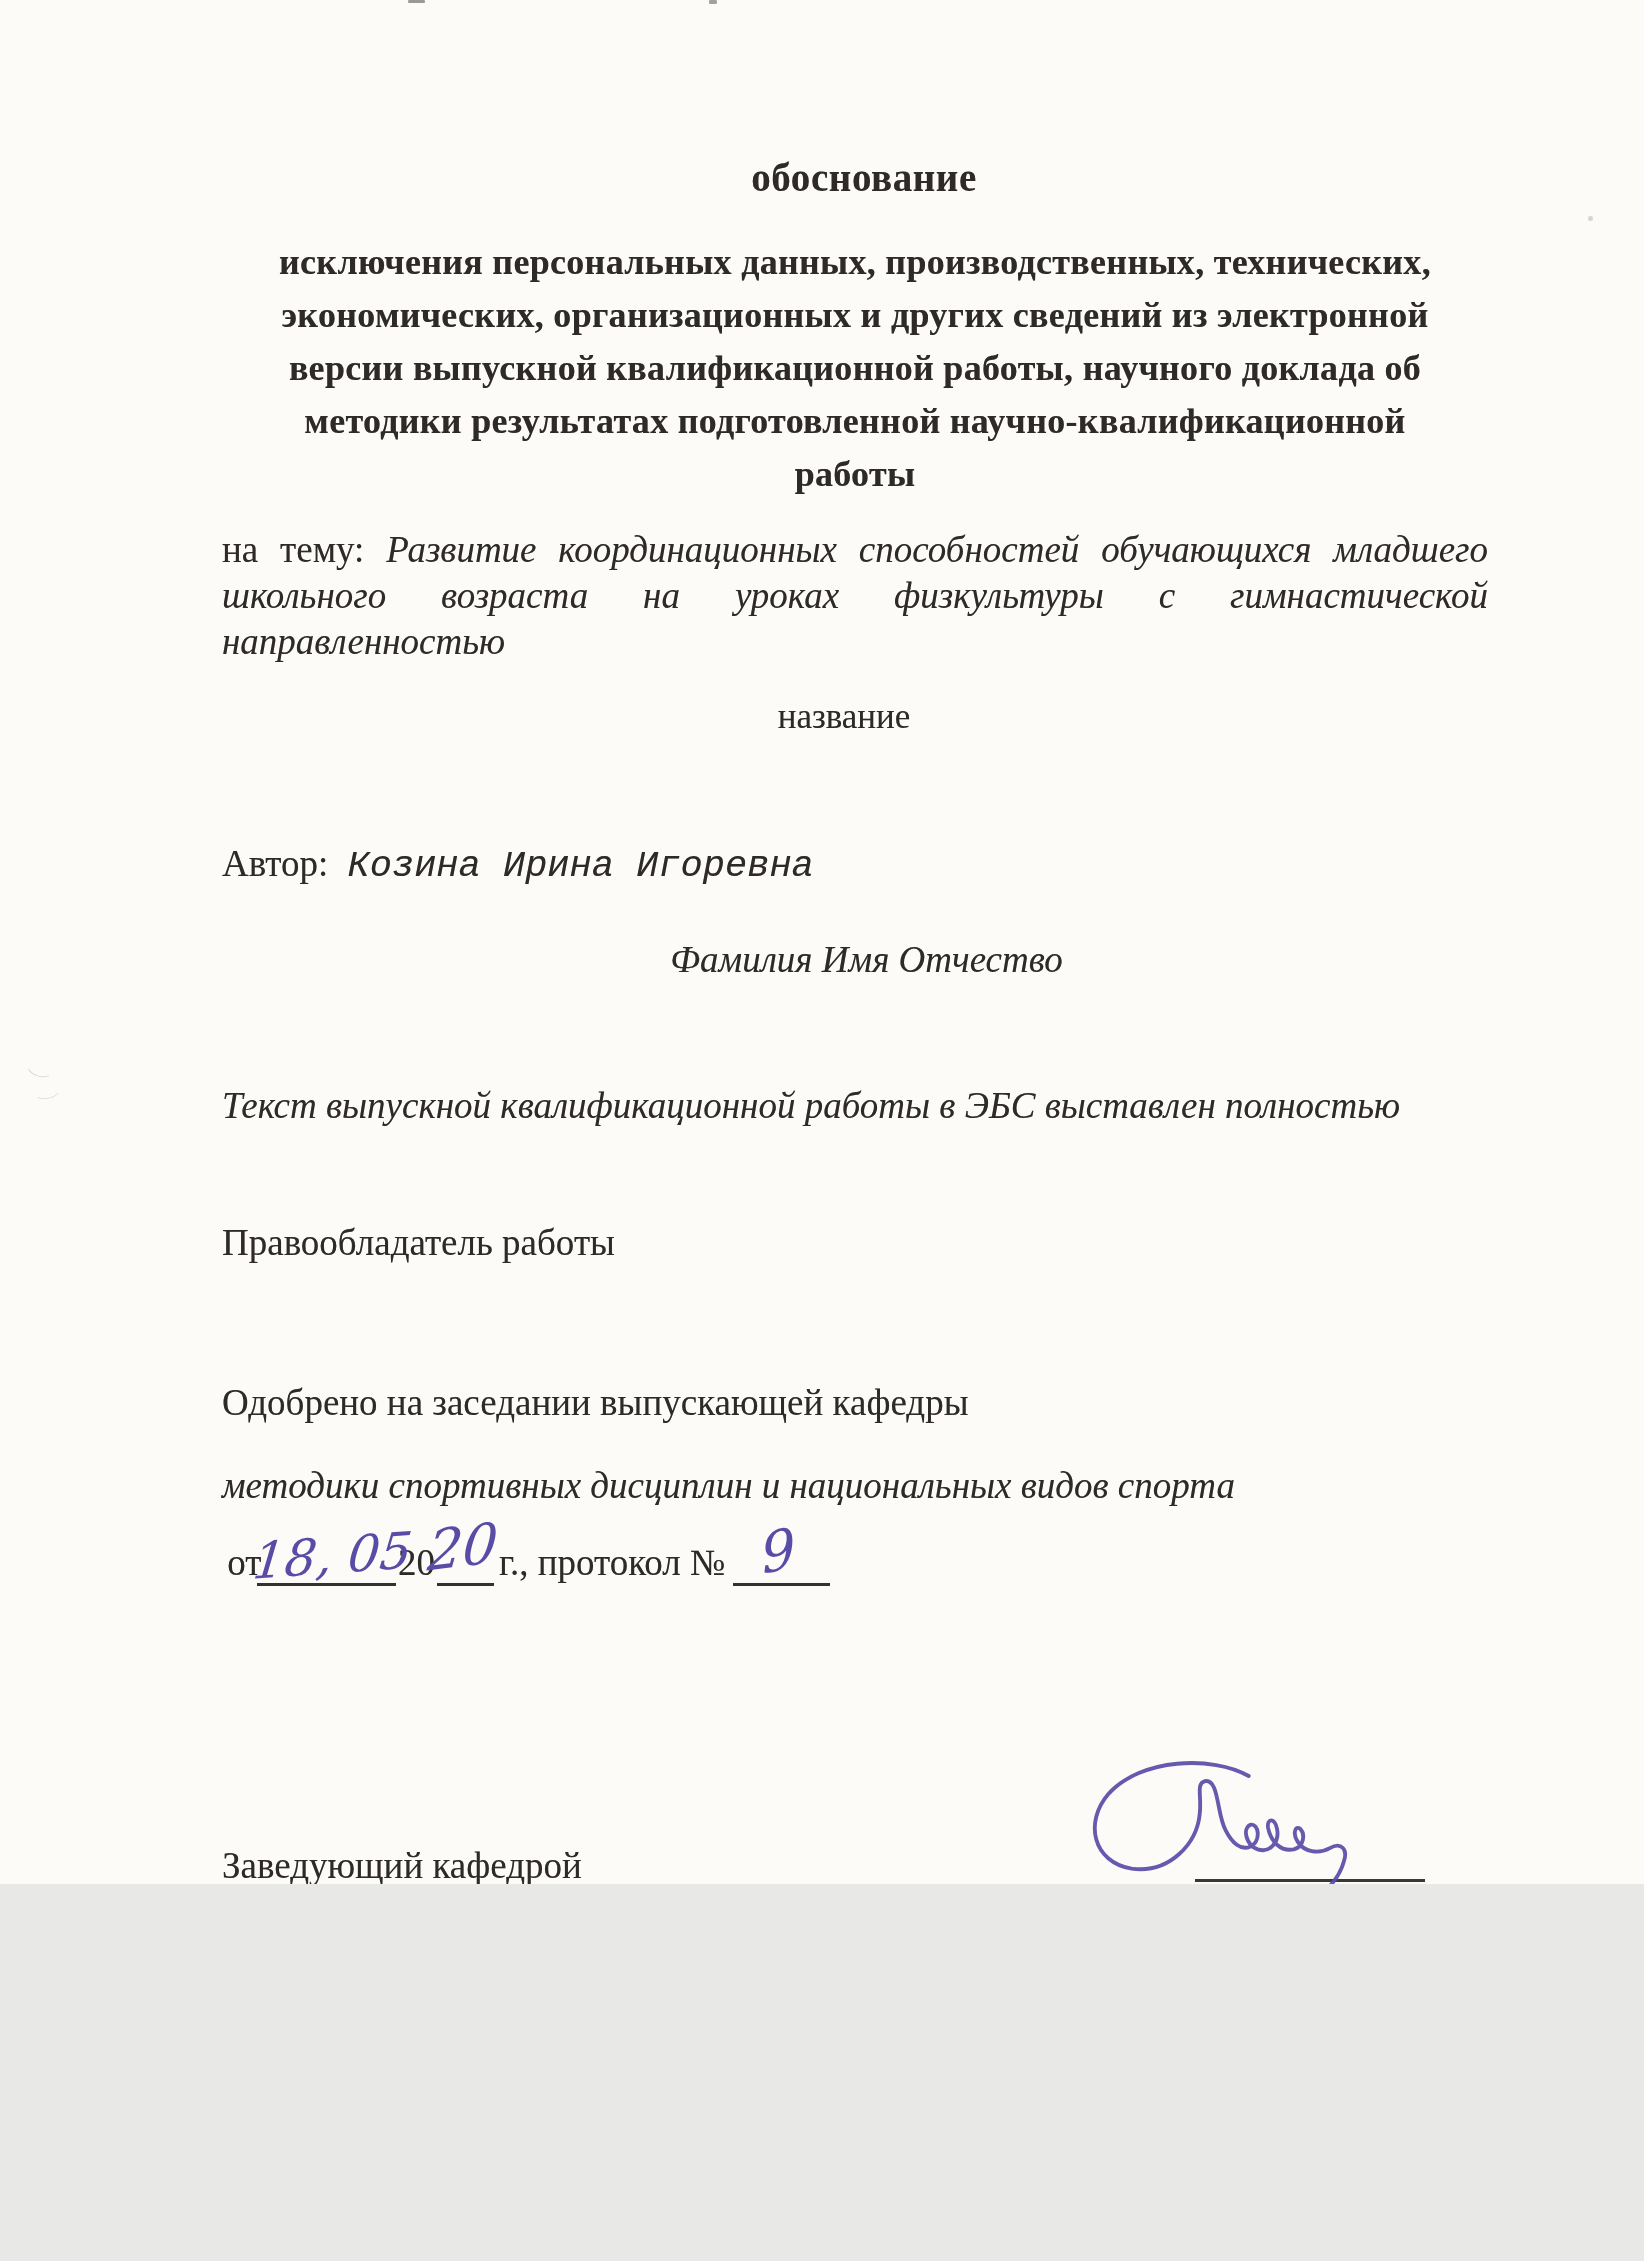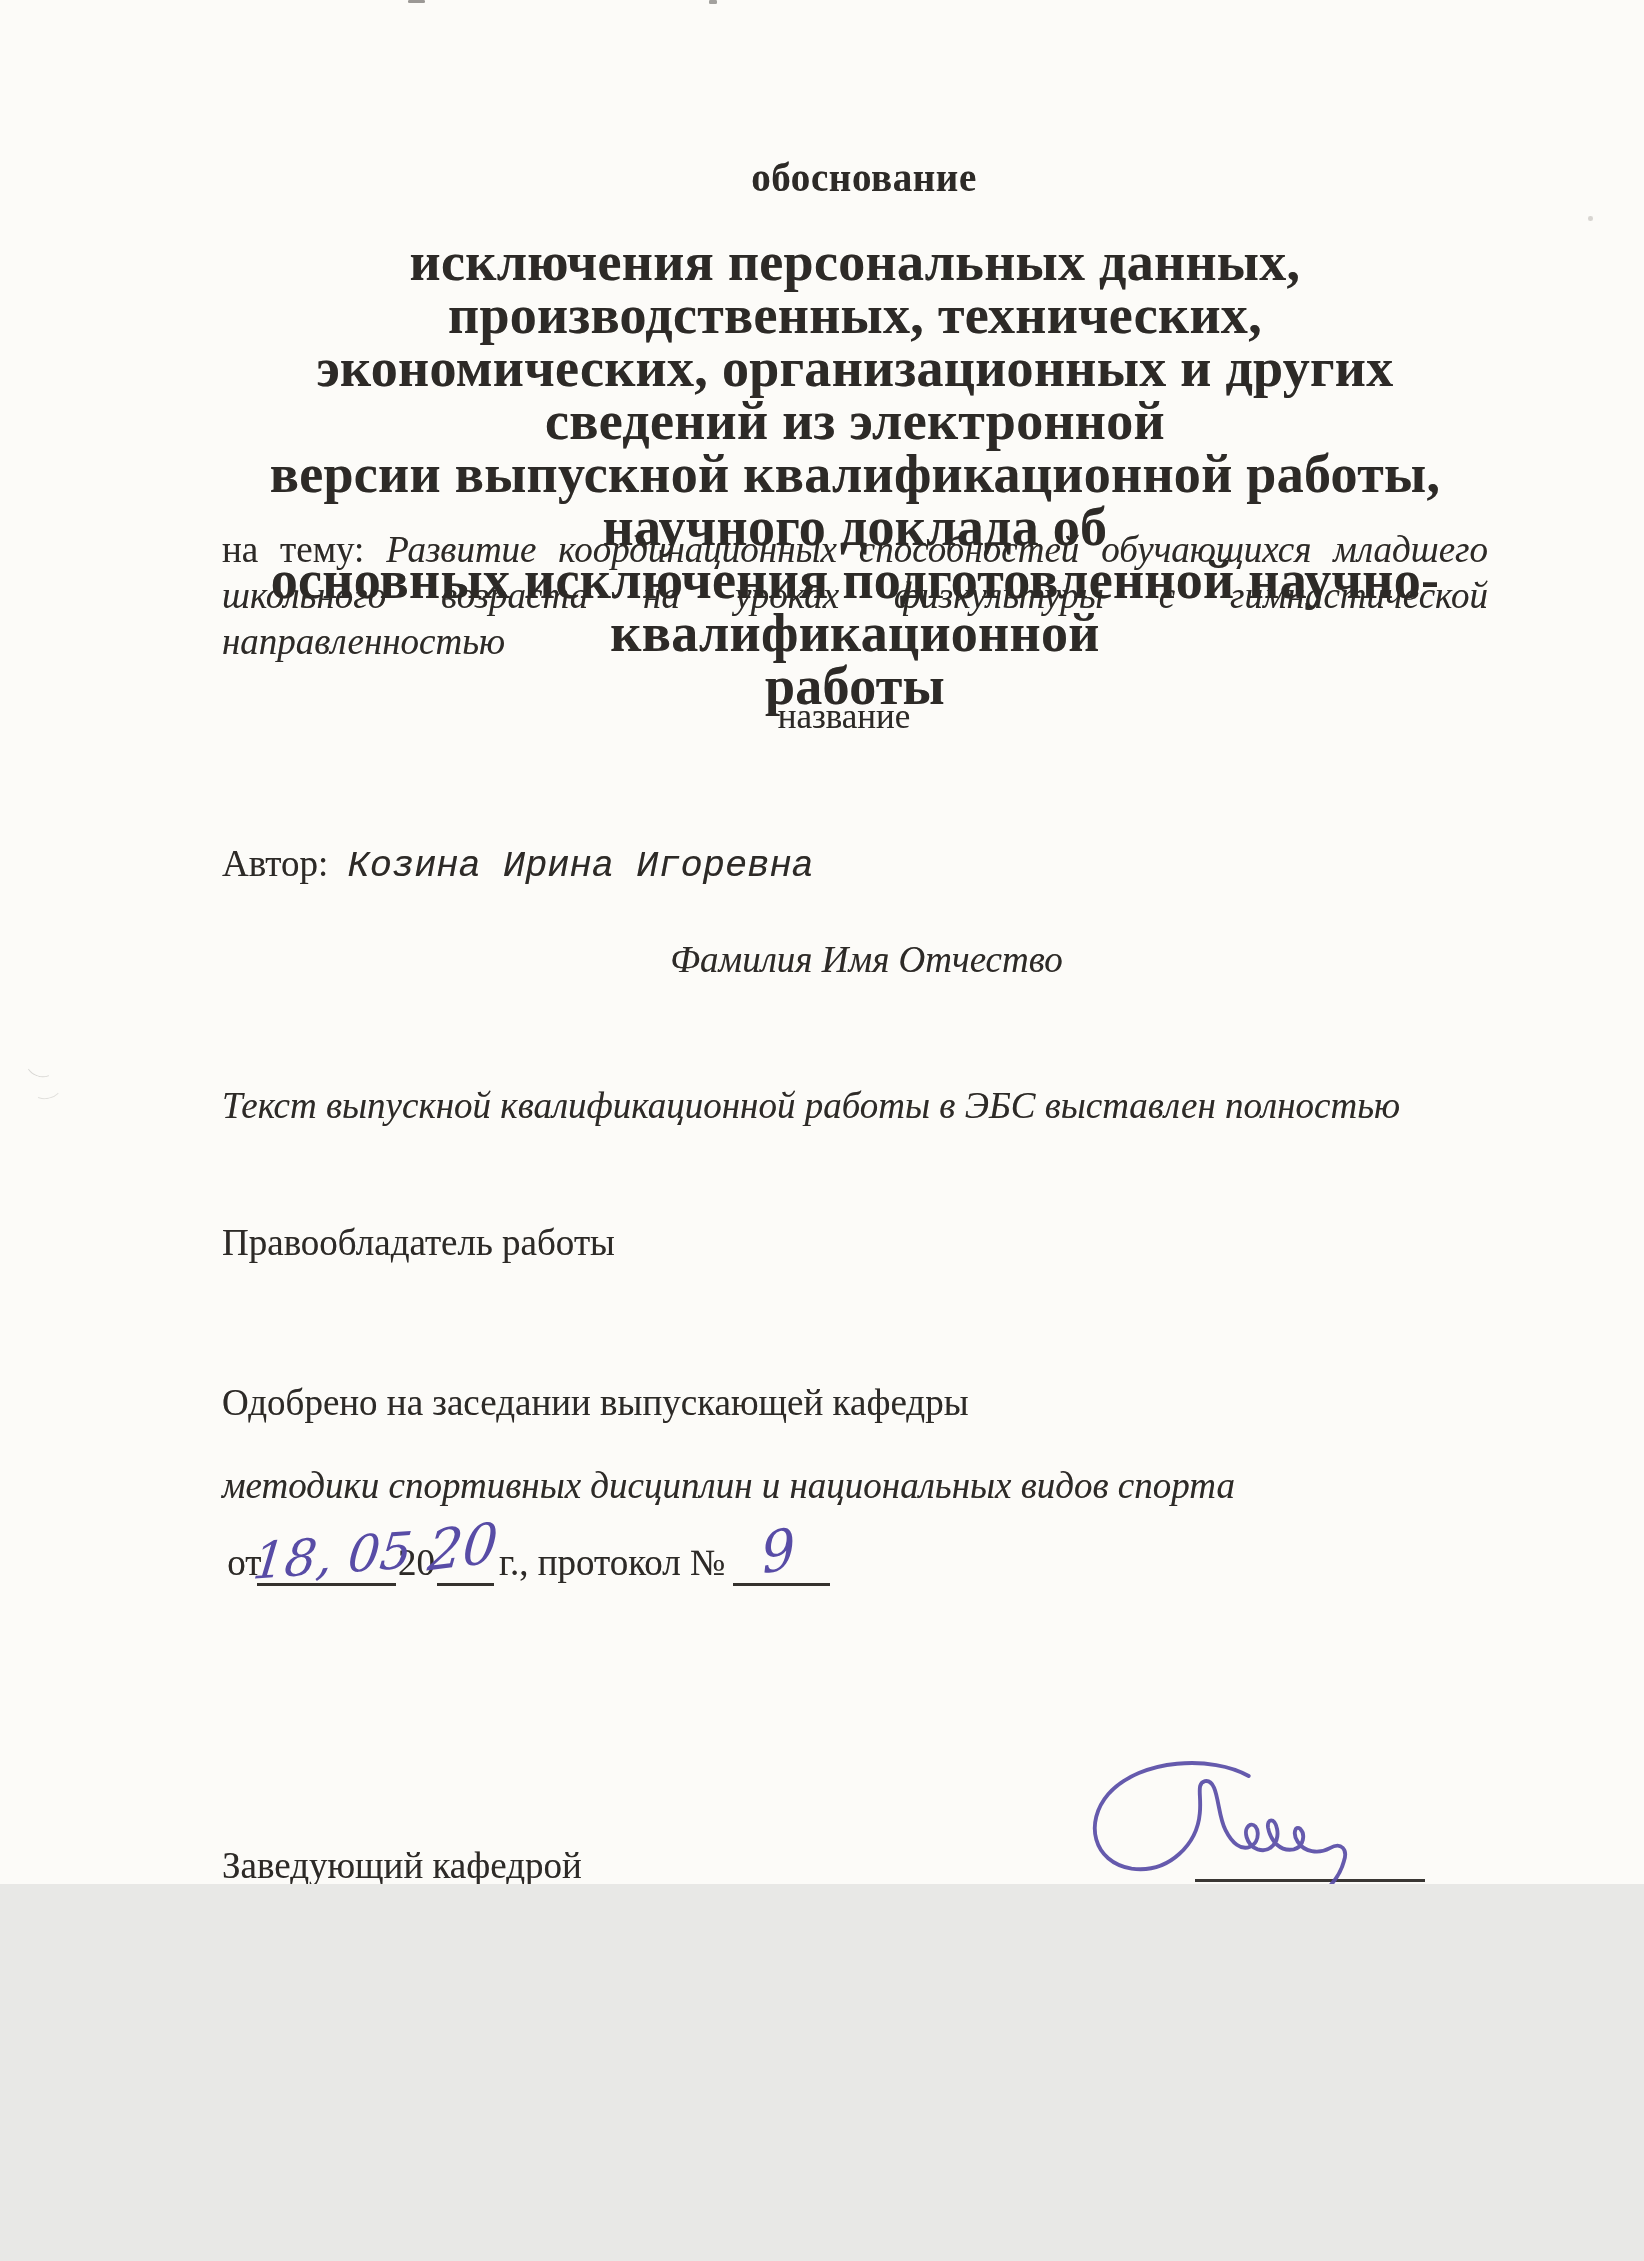--- a/index.html
+++ b/index.html
@@ -13,21 +13,21 @@
   }
   .content{
     position:absolute;left:222px;top:0;width:1266px;height:2261px;
     text-shadow:0 0 0.6px rgba(50,48,45,.38);
   }
   .abs{position:absolute;left:0;width:100%;}
   .title{
     top:157px;text-align:center;font-weight:bold;font-size:39px;line-height:1.1;
     transform:translateX(9px);letter-spacing:0.6px;
   }
-  .bold-par{top:236px;font-weight:bold;font-size:54px;line-height:53px;text-align:center;letter-spacing:0.3px;}
+  .bold-par{top:236px;font-weight:bold;font-size:36px;line-height:53px;text-align:center;letter-spacing:0.3px;}
   .theme{top:527px;font-size:37px;line-height:46px;}
   .jline{text-align:justify;text-align-last:justify;width:100%;}
   .lline{text-align:left;}
   .it{font-style:italic;}
   .caption-center{top:699px;text-align:center;font-size:35px;line-height:1;transform:translateX(-11px);}
   .author-line{top:844px;font-size:37px;line-height:1.1;}
   .author-name{font-style:italic;margin-left:19.3px;font-family:Liberation Mono, monospace;}
   .fio-caption{top:941px;text-align:center;font-size:37px;line-height:1;transform:translateX(11.6px);font-style:italic;}
   .ebs-line{top:1086px;font-size:37px;line-height:1.1;font-style:italic;}
   .rights-line{top:1223px;font-size:37px;line-height:1.1;}
@@ -69,21 +69,21 @@
   <div class="art art-swipe"></div>
 
   <div class="content">
 
     <div class="abs title">обоснование</div>
 
     <div class="abs bold-par">
       <div>исключения персональных данных, производственных, технических,</div>
       <div>экономических, организационных и других сведений из электронной</div>
       <div>версии выпускной квалификационной работы, научного доклада об</div>
-      <div>основных исключения  подготовленной научно-квалификационной</div>
+      <div>методики результатах  подготовленной научно-квалификационной</div>
       <div>работы</div>
     </div>
 
     <div class="abs theme">
       <div class="jline"><span>на тему:</span> <span class="it">Развитие координационных способностей  обучающихся  младшего</span></div>
       <div class="jline it">школьного возраста на уроках физкультуры с гимнастической</div>
       <div class="lline it">направленностью</div>
     </div>
 
     <div class="abs caption-center">название</div>

